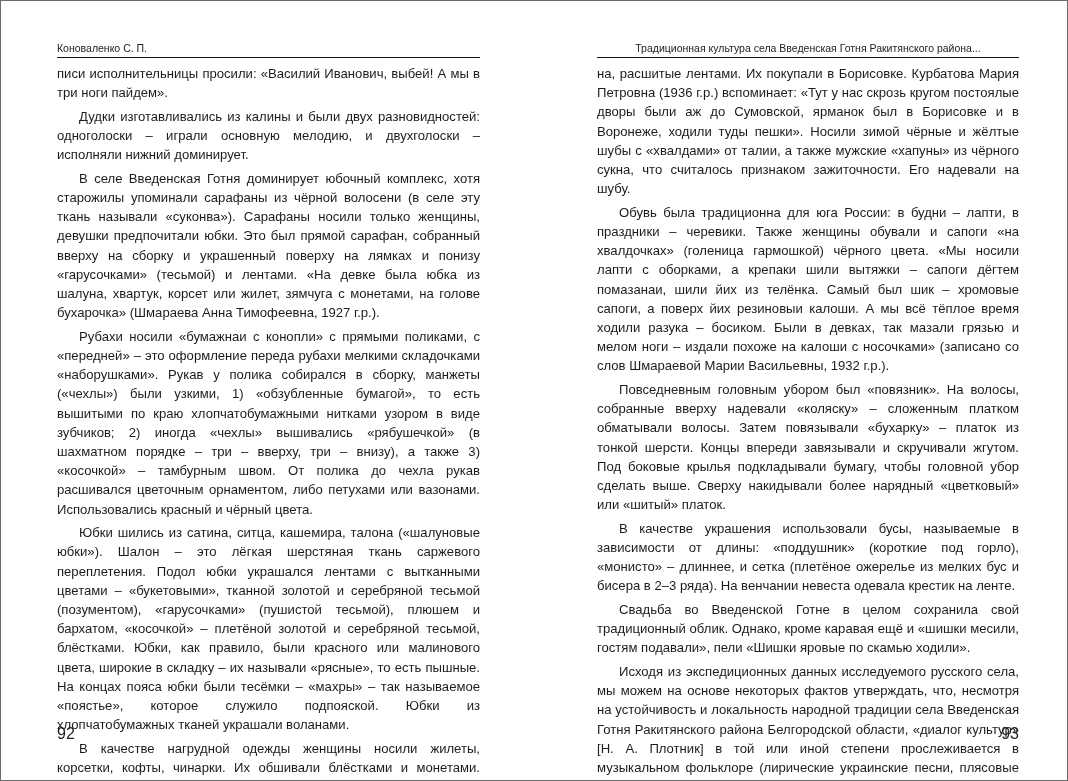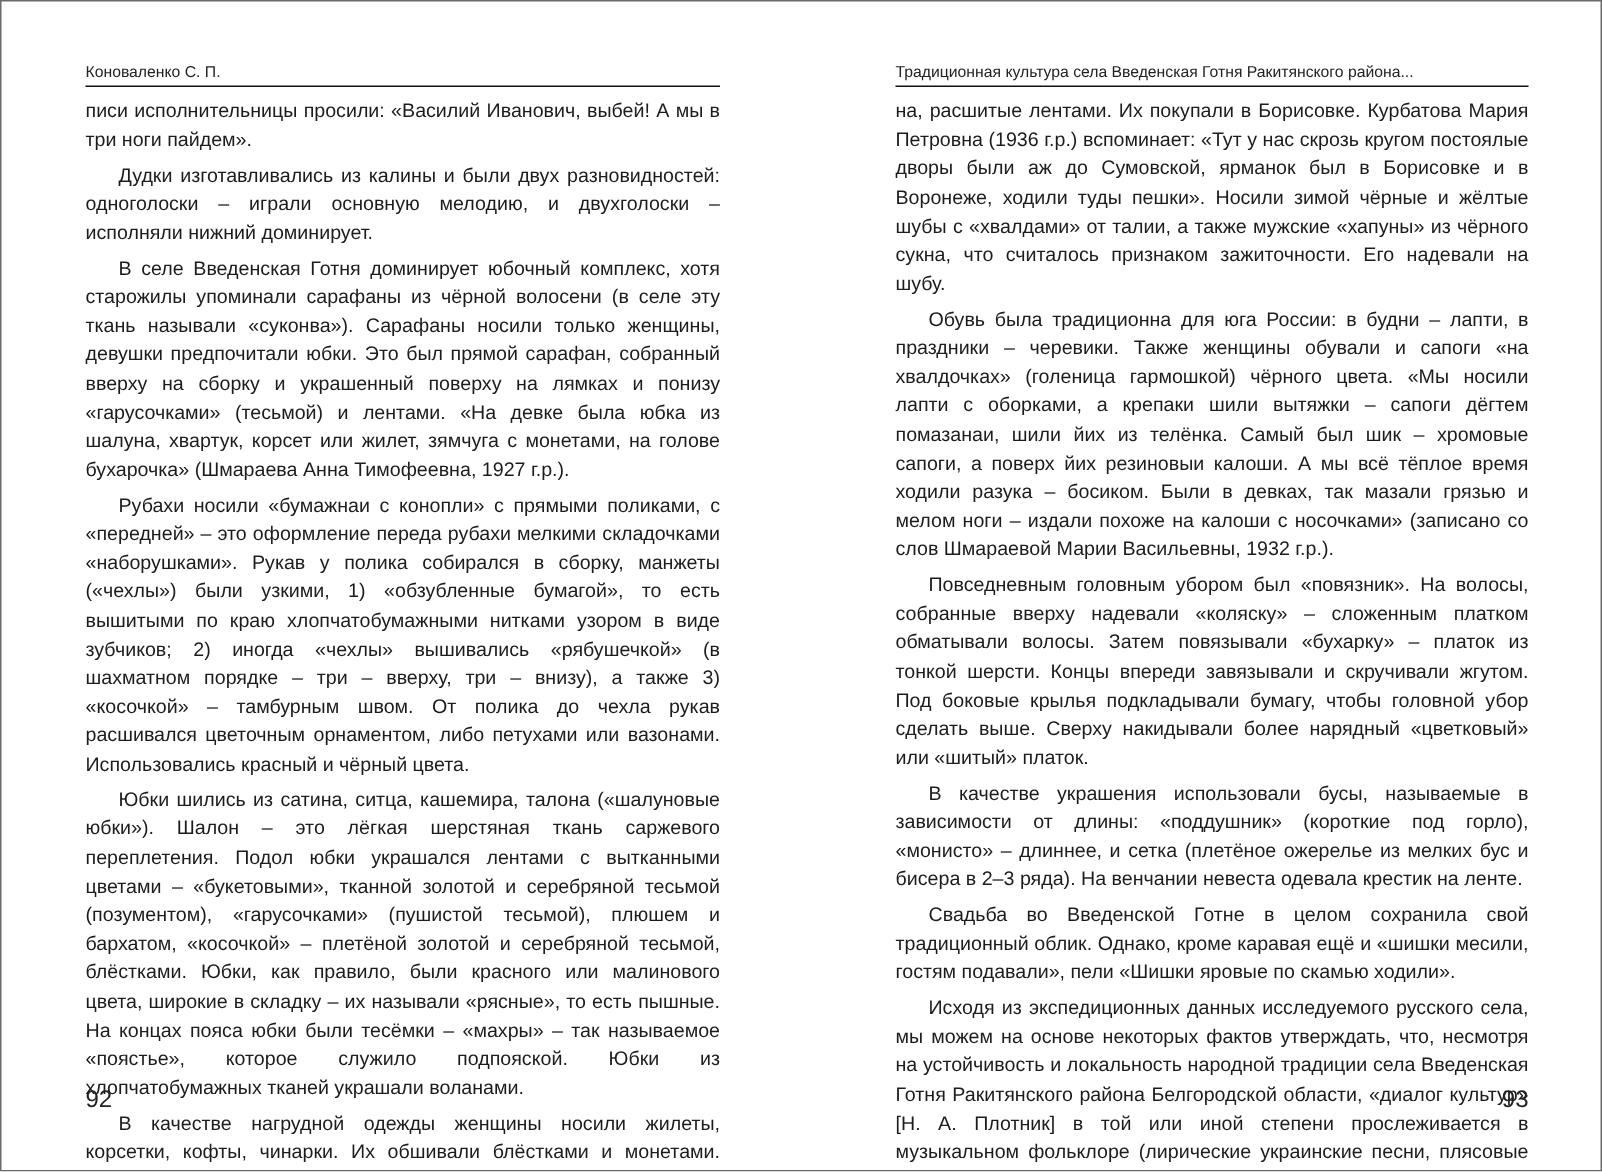--- a/index.html
+++ b/index.html
@@ -18,21 +18,21 @@
     .page.left { left: 56px; width: 423px; }
     .page.right { left: 596px; width: 422px; }
     .running-head {
       position: absolute; top: 40px; left: 0; right: 0;
       font-size: 10.5px; color: #222;
       height: 15px; line-height: 15px;
       border-bottom: 1.3px solid #111;
       padding-bottom: 1px;
       white-space: nowrap;
     }
-    .page.right .running-head { text-align: left; }
+    .page.right .running-head { text-align: center; }
     .body {
       position: absolute; top: 63px; left: 0; right: 0;
       font-size: 13.1px; line-height: 19.2px;
       text-align: justify;
       hyphens: manual;
     }
     .body p { margin: 0 0 4.4px 0; text-indent: 22px; }
     .body p.cont { text-indent: 0; }
     .folio {
       position: absolute; top: 724px;

